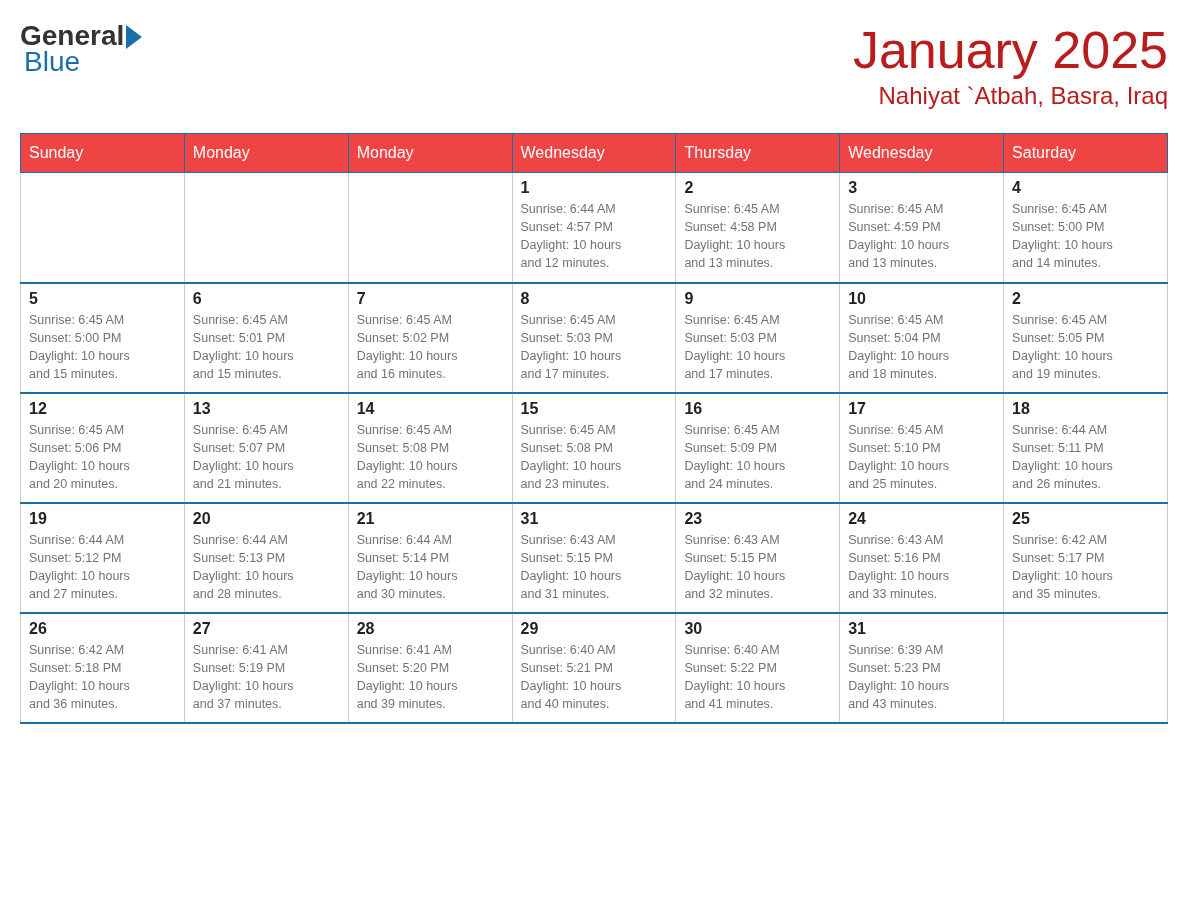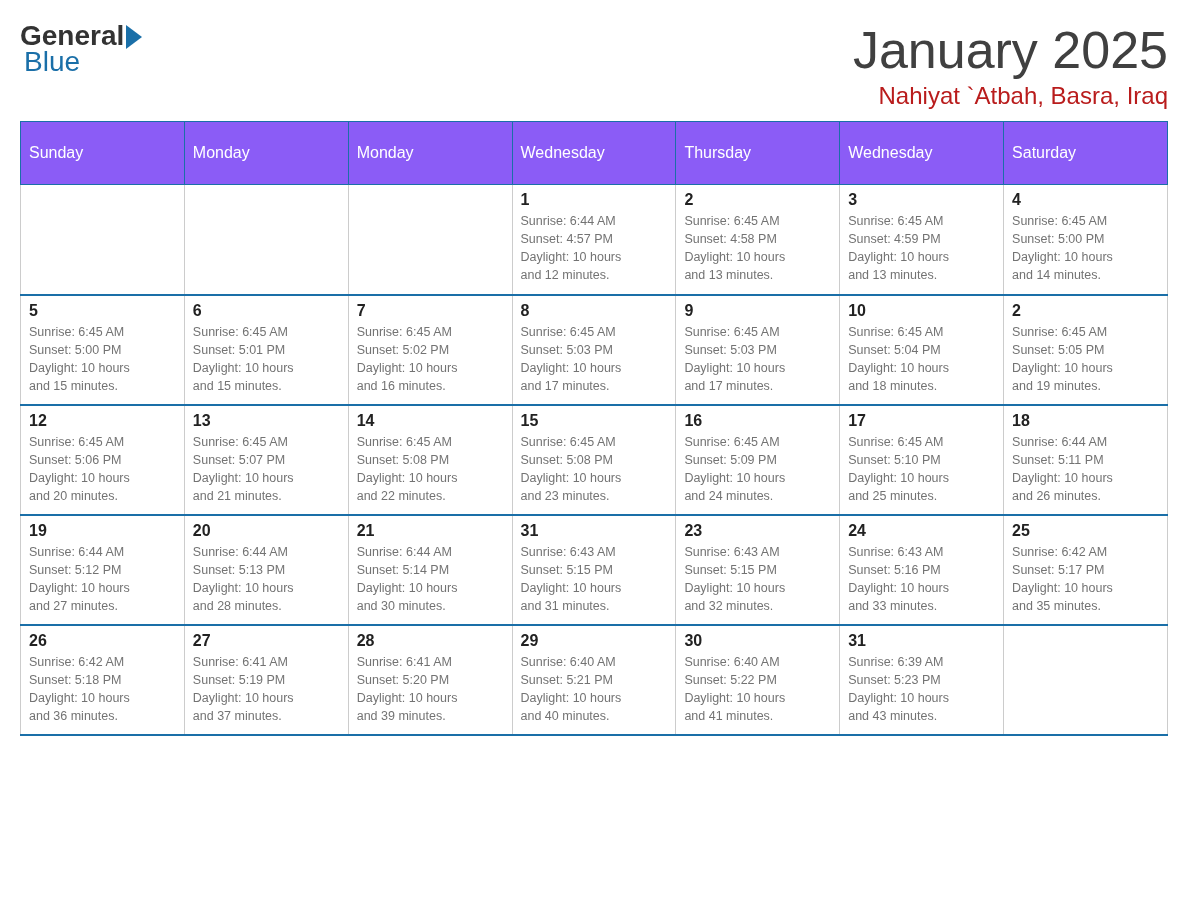--- a/index.html
+++ b/index.html
@@ -7,21 +7,21 @@
       font-family: Arial, sans-serif;
       background: #fff;
       padding: 20px;
       width: 1188px;
       min-height: 918px;
     }
     .header {
       display: flex;
       justify-content: space-between;
       align-items: flex-start;
-      margin-bottom: 11px;
+      margin-bottom: 23px;
       gap: 32px;
     }
     .logo {
       display: flex;
       flex-direction: column;
       align-items: flex-start;
     }
     .logo-text {
       display: flex;
       align-items: center;
@@ -46,38 +46,38 @@
       color: #1a6fa8;
       margin-top: -6px;
       margin-left: 4px;
     }
     .title-section {
       text-align: right;
     }
     .month-title {
       font-size: 52px;
       font-weight: normal;
-      color: #404040;
+      color: #b91c1c;
     }
     .location-title {
       font-size: 24px;
       color: #b91c1c;
       margin-top: 2px;
     }
     .calendar {
       width: 100%;
       border-collapse: collapse;
       border: 1px solid #ccc;
     }
     .calendar thead tr th {
-      background-color: #8b5cf6;
+      background-color: #ef4444;
       color: #fff;
       font-size: 16px;
       font-weight: normal;
-      padding: 22px 8px;
+      padding: 10px 8px;
       text-align: left;
       border: 1px solid #1a6fa8;
     }
     .calendar tbody tr td {
       vertical-align: top;
       padding: 6px 8px;
       border: 1px solid #ccc;
       width: 14.28%;
       min-height: 90px;
       height: 110px;

